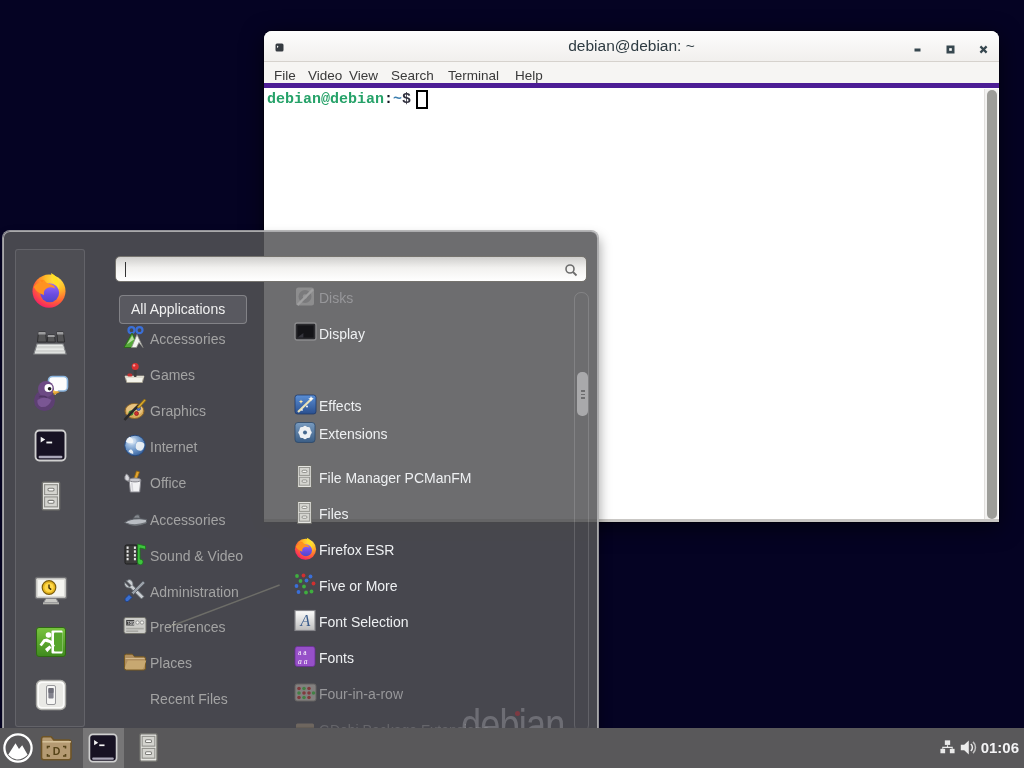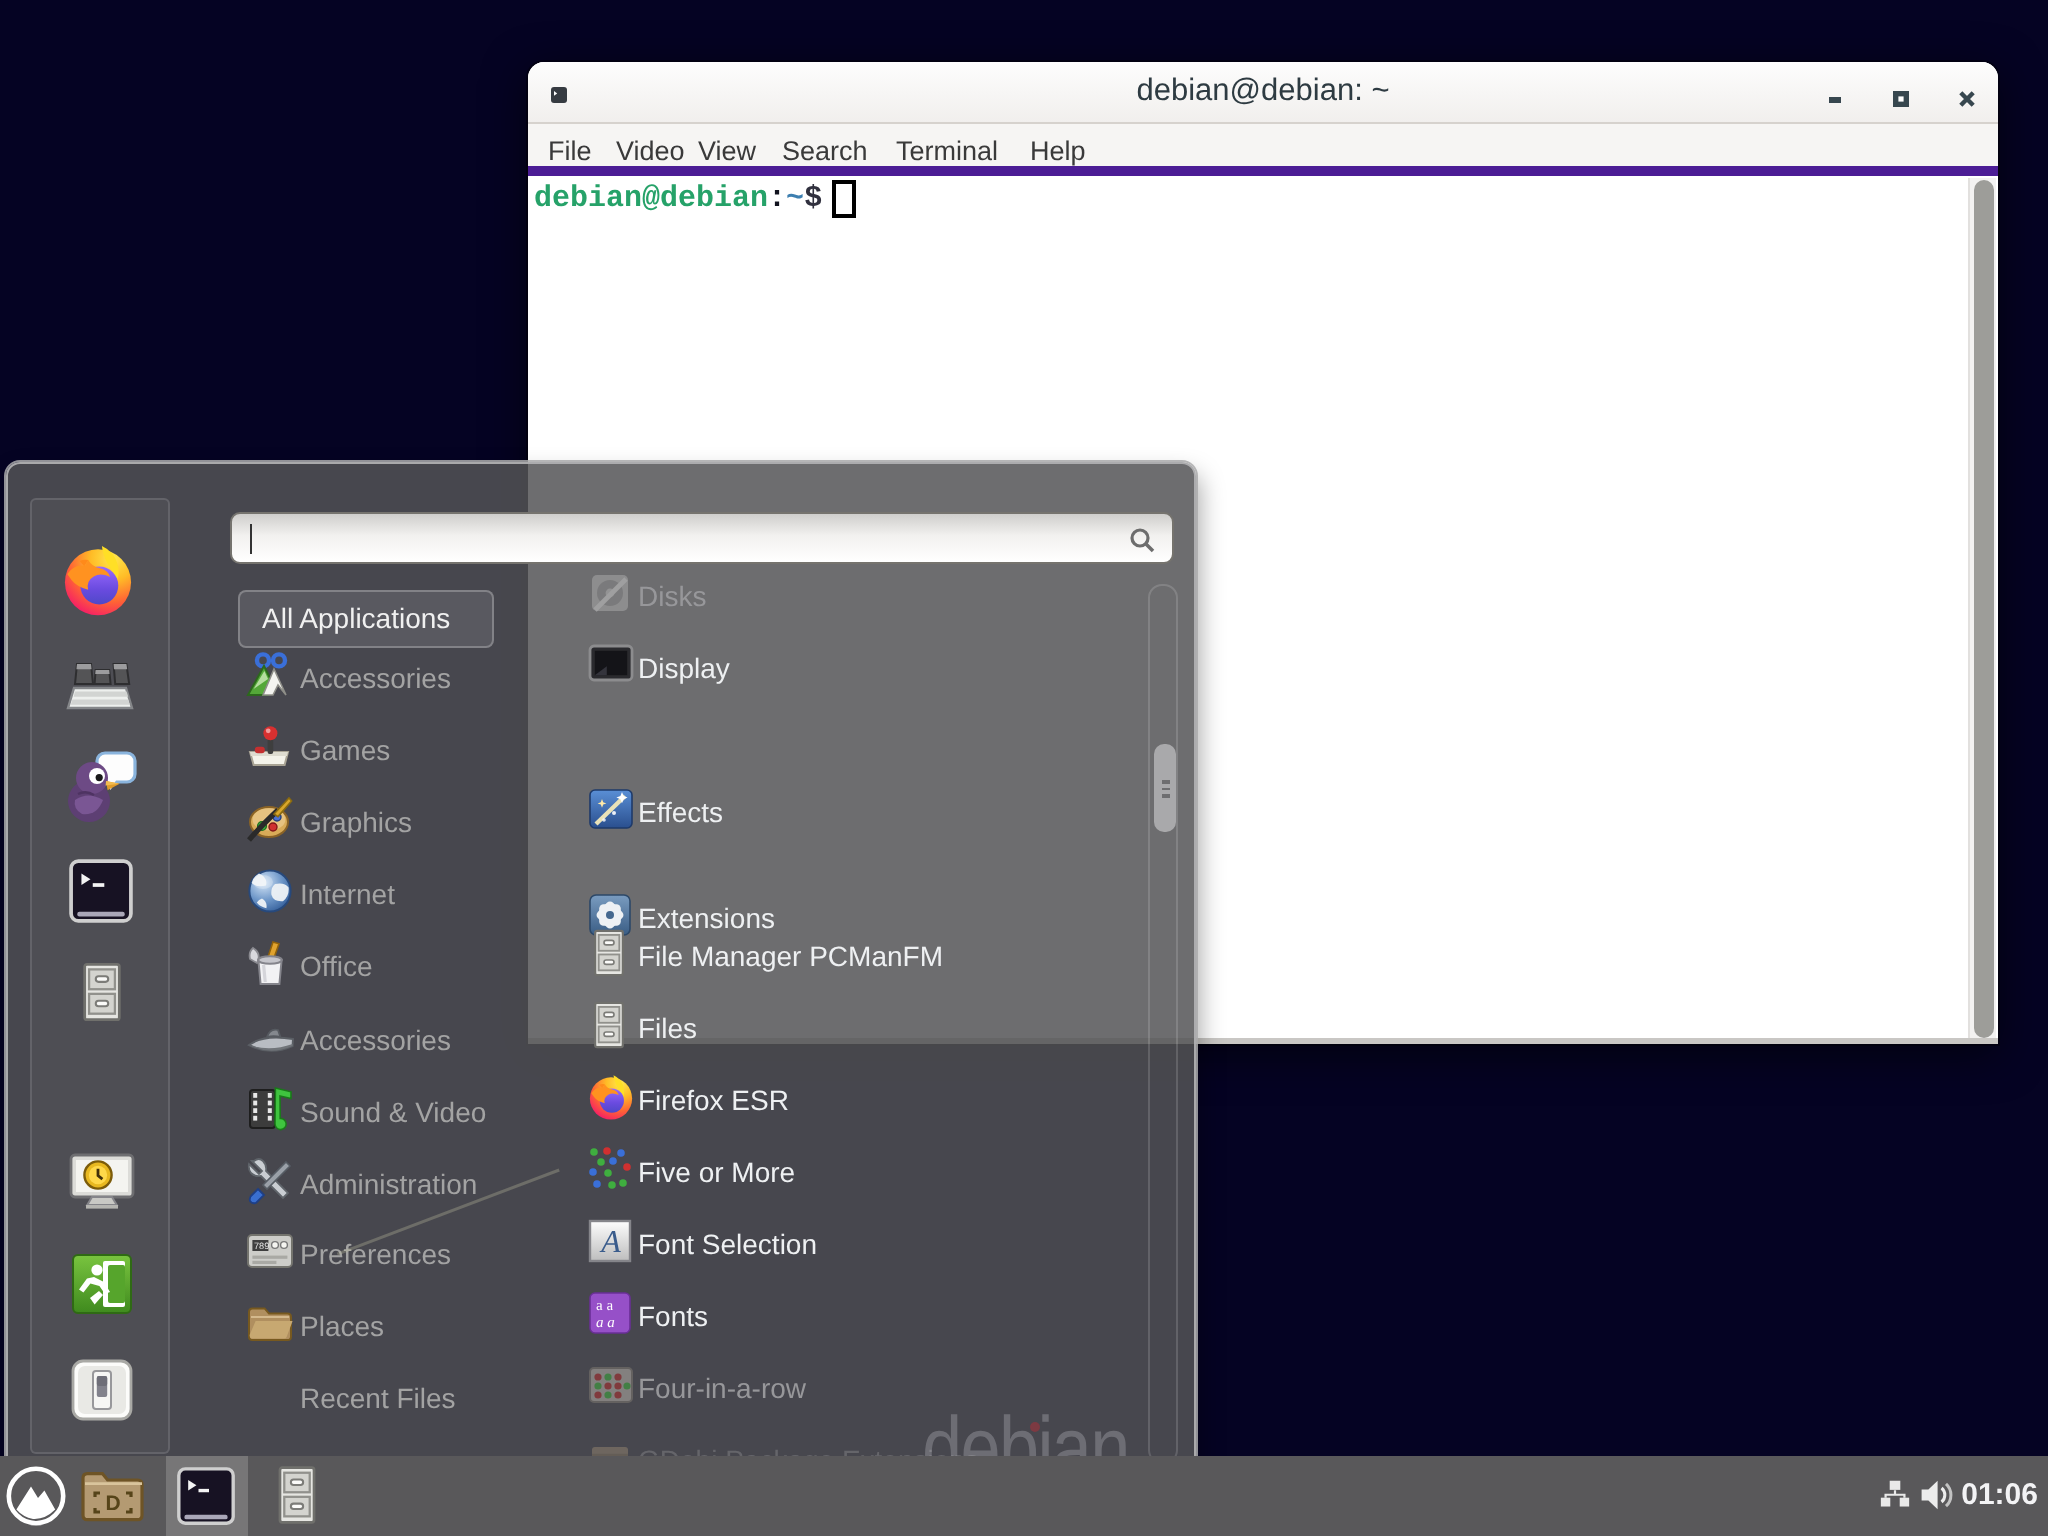--- a/index.html
+++ b/index.html
@@ -379,21 +379,21 @@
       <span class="ai"><svg width="23" height="22" viewBox="0 0 23 22">
       <rect x="1" y="1.5" width="21" height="19" rx="2.5" fill="url(#blug)" stroke="#1e3a6a" stroke-width=".8"></rect>
       <path d="M4 18.5 L18.5 4.5" stroke="#e9e2b8" stroke-width="2.2"></path>
       <path d="M17 2.5 l.8 2 2 .8 -2 .8 -.8 2 -.8 -2 -2 -.8 2 -.8z" fill="#fff"></path>
       <path d="M7 6 l.6 1.6 1.6 .6 -1.6 .6 -.6 1.6 -.6 -1.6 -1.6 -.6 1.6 -.6z" fill="#ffe9a8"></path>
       <circle cx="13" cy="13" r="1" fill="#fff" opacity=".9"></circle>
       <circle cx="8" cy="16.5" r=".9" fill="#fff" opacity=".8"></circle>
     </svg></span>
       <span class="at">Effects</span>
     </div>
-  <div class="app" style="top:213px">
+  <div class="app" style="top:188px">
       <span class="ai"><svg width="22" height="22" viewBox="0 0 22 22">
       <rect x="1" y="1" width="20" height="20" rx="3" fill="url(#extg)" stroke="#2c4868" stroke-width=".8"></rect>
       <g transform="translate(11,11)" fill="#eef1f4">
         <rect x="-5.4" y="-5.4" width="10.8" height="10.8" rx="2.2"></rect>
         <rect x="-5.4" y="-5.4" width="10.8" height="10.8" rx="2.2" transform="rotate(45)"></rect>
         <circle r="2" fill="#45688e"></circle>
       </g>
     </svg></span>
       <span class="at">Extensions</span>
     </div>

